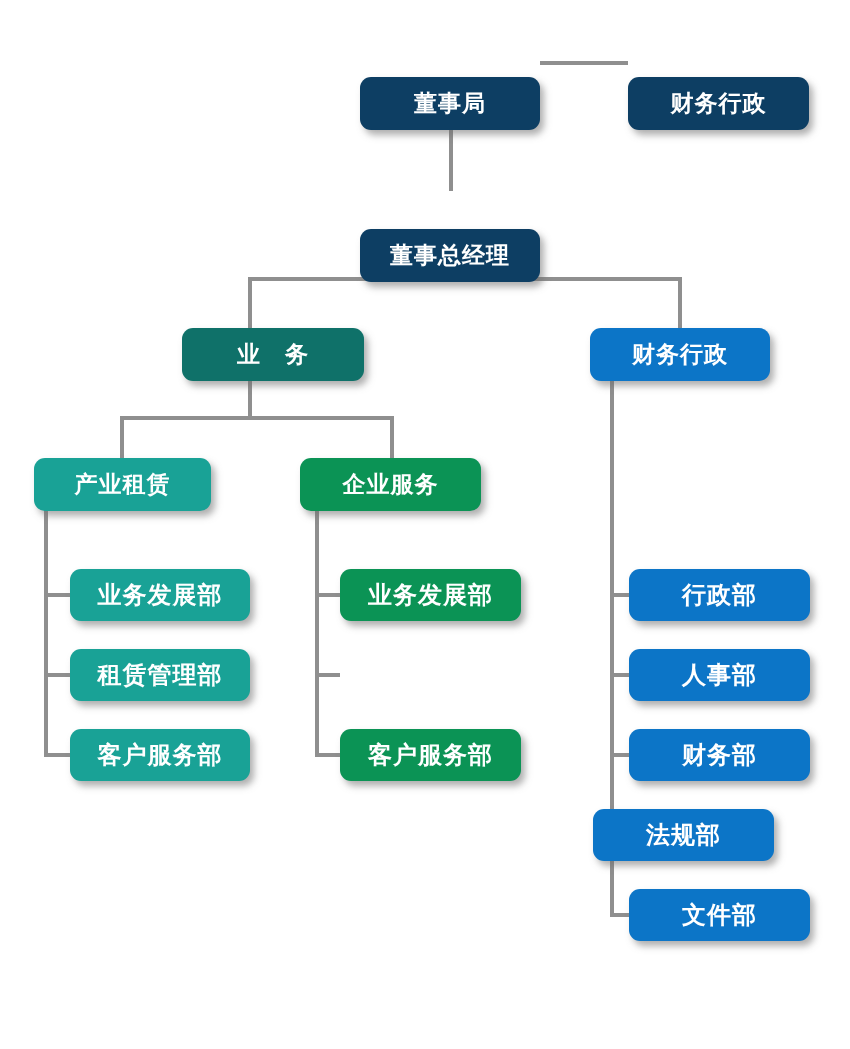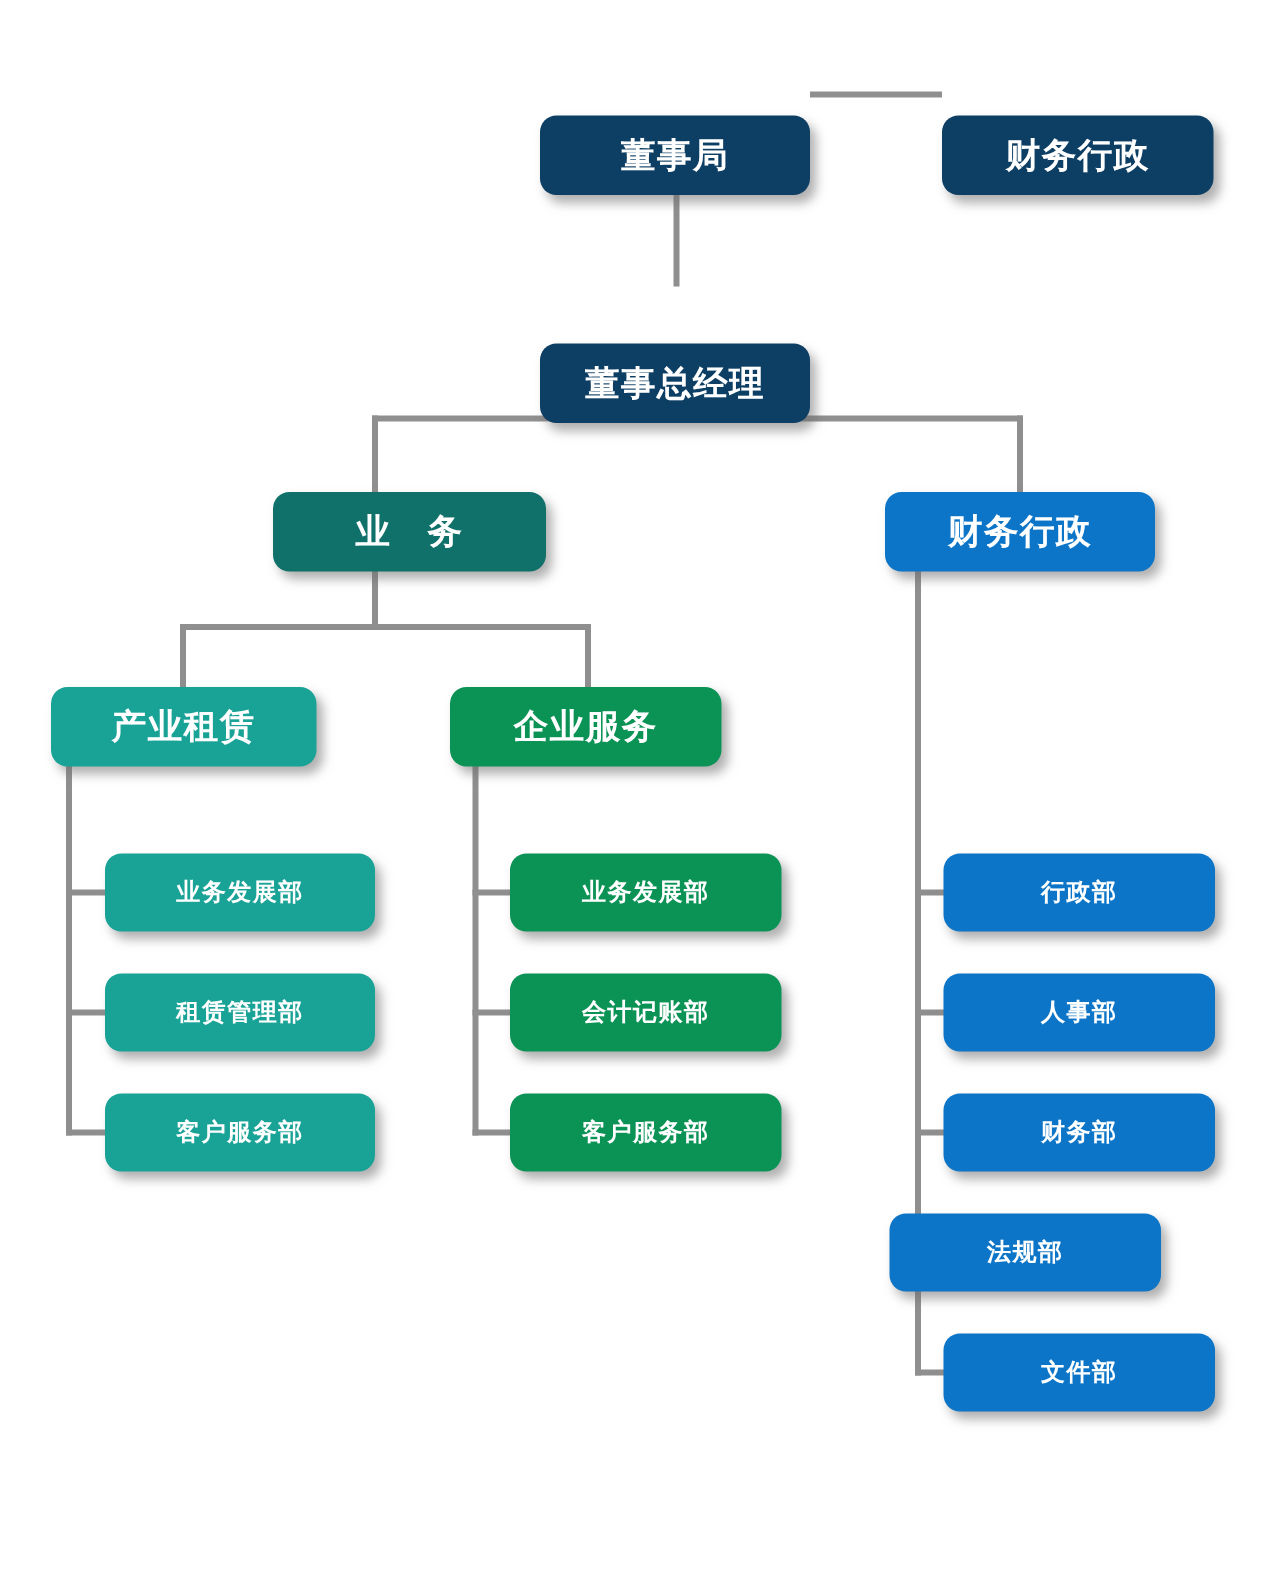--- a/index.html
+++ b/index.html
@@ -13,21 +13,21 @@
   .node{
     position:absolute;
     display:flex;align-items:center;justify-content:center;
     color:#ffffff;font-weight:bold;
     border-radius:11px;
     box-shadow:4px 5px 7px rgba(110,110,110,0.55);
     letter-spacing:1px;
     text-align:center;
   }
   .lvl-parent{font-size:23px;}
-  .lvl-child{font-size:16px;}
+  .lvl-child{font-size:24px;}
   .navy {background:#0d3e63;margin-top:40px;}
   .dteal{background:#0f7169;margin-left:24px;}
   .teal {background:#19a296;text-align:right;}
   .green{background:#0b9355;}
   .blue {background:#0c75c7;}
   .line{position:absolute;background:#8f8f8f;}
 </style>
 </head>
 <body>
 
@@ -91,23 +91,20 @@
   <div class="node teal lvl-child" style="left:70px;top:649px;width:180px;height:52px">
     <span>租赁管理部</span>
   </div>
   <div class="node teal lvl-child" style="left:70px;top:729px;width:180px;height:52px">
     <span>客户服务部</span>
   </div>
 
   <div class="node green lvl-child" style="left:340px;top:569px;width:181px;height:52px">
     <span>业务发展部</span>
   </div>
-  <div class="node green lvl-child" style="left:340px;top:649px;width:181px;height:52px">
-    <span>会计记账部</span>
-  </div>
   <div class="node green lvl-child" style="left:340px;top:729px;width:181px;height:52px">
     <span>客户服务部</span>
   </div>
 
   <div class="node blue lvl-child" style="left:629px;top:569px;width:181px;height:52px">
     <span>行政部</span>
   </div>
   <div class="node blue lvl-child" style="left:629px;top:649px;width:181px;height:52px">
     <span>人事部</span>
   </div>

